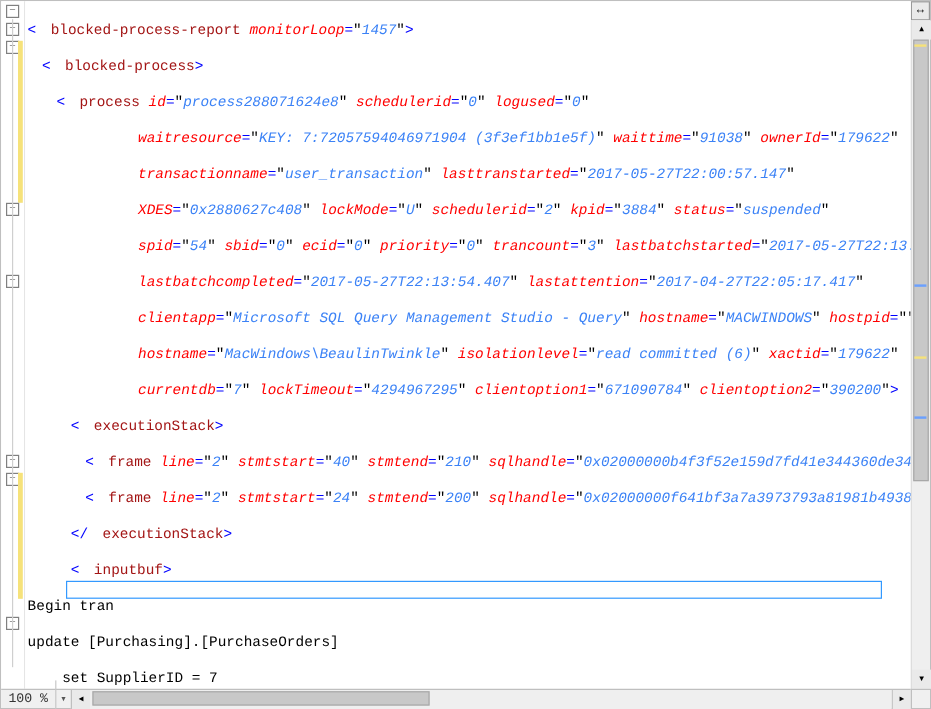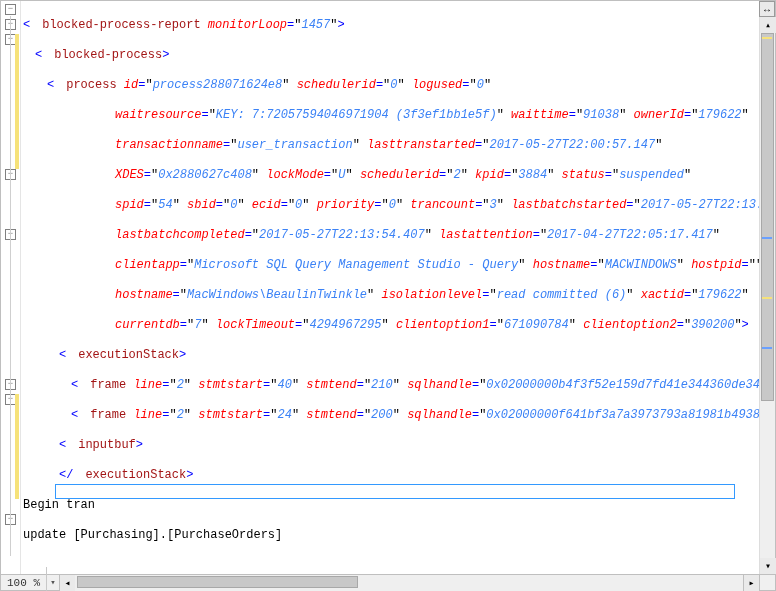--- a/index.html
+++ b/index.html
@@ -71,24 +71,25 @@
 <span class="line ind5"><span class="t-attr">transactionname</span><span class="t-punc">=</span>"<span class="t-val">user_transaction</span>" <span class="t-attr">lasttranstarted</span><span class="t-punc">=</span>"<span class="t-val">2017-05-27T22:00:57.147</span>"</span>
 <span class="line ind5"><span class="t-attr">XDES</span><span class="t-punc">=</span>"<span class="t-val">0x2880627c408</span>" <span class="t-attr">lockMode</span><span class="t-punc">=</span>"<span class="t-val">U</span>" <span class="t-attr">schedulerid</span><span class="t-punc">=</span>"<span class="t-val">2</span>" <span class="t-attr">kpid</span><span class="t-punc">=</span>"<span class="t-val">3884</span>" <span class="t-attr">status</span><span class="t-punc">=</span>"<span class="t-val">suspended</span>"</span>
 <span class="line ind5"><span class="t-attr">spid</span><span class="t-punc">=</span>"<span class="t-val">54</span>" <span class="t-attr">sbid</span><span class="t-punc">=</span>"<span class="t-val">0</span>" <span class="t-attr">ecid</span><span class="t-punc">=</span>"<span class="t-val">0</span>" <span class="t-attr">priority</span><span class="t-punc">=</span>"<span class="t-val">0</span>" <span class="t-attr">trancount</span><span class="t-punc">=</span>"<span class="t-val">3</span>" <span class="t-attr">lastbatchstarted</span><span class="t-punc">=</span>"<span class="t-val">2017-05-27T22:13:54.407</span>"</span>
 <span class="line ind5"><span class="t-attr">lastbatchcompleted</span><span class="t-punc">=</span>"<span class="t-val">2017-05-27T22:13:54.407</span>" <span class="t-attr">lastattention</span><span class="t-punc">=</span>"<span class="t-val">2017-04-27T22:05:17.417</span>"</span>
 <span class="line ind5"><span class="t-attr">clientapp</span><span class="t-punc">=</span>"<span class="t-val">Microsoft SQL Query Management Studio - Query</span>" <span class="t-attr">hostname</span><span class="t-punc">=</span>"<span class="t-val">MACWINDOWS</span>" <span class="t-attr">hostpid</span><span class="t-punc">=</span>""</span>
 <span class="line ind5"><span class="t-attr">hostname</span><span class="t-punc">=</span>"<span class="t-val">MacWindows\BeaulinTwinkle</span>" <span class="t-attr">isolationlevel</span><span class="t-punc">=</span>"<span class="t-val">read committed (6)</span>" <span class="t-attr">xactid</span><span class="t-punc">=</span>"<span class="t-val">179622</span>"</span>
 <span class="line ind5"><span class="t-attr">currentdb</span><span class="t-punc">=</span>"<span class="t-val">7</span>" <span class="t-attr">lockTimeout</span><span class="t-punc">=</span>"<span class="t-val">4294967295</span>" <span class="t-attr">clientoption1</span><span class="t-punc">=</span>"<span class="t-val">671090784</span>" <span class="t-attr">clientoption2</span><span class="t-punc">=</span>"<span class="t-val">390200</span>"<span class="t-punc">&gt;</span></span>
 <span class="line ind3"><span class="t-punc">&lt;</span><span class="t-tag">executionStack</span><span class="t-punc">&gt;</span></span>
 <span class="line ind4"><span class="t-punc">&lt;</span><span class="t-tag">frame</span> <span class="t-attr">line</span><span class="t-punc">=</span>"<span class="t-val">2</span>" <span class="t-attr">stmtstart</span><span class="t-punc">=</span>"<span class="t-val">40</span>" <span class="t-attr">stmtend</span><span class="t-punc">=</span>"<span class="t-val">210</span>" <span class="t-attr">sqlhandle</span><span class="t-punc">=</span>"<span class="t-val">0x02000000b4f3f52e159d7fd41e344360de34833d0e48ae37</span></span>
 <span class="line ind4"><span class="t-punc">&lt;</span><span class="t-tag">frame</span> <span class="t-attr">line</span><span class="t-punc">=</span>"<span class="t-val">2</span>" <span class="t-attr">stmtstart</span><span class="t-punc">=</span>"<span class="t-val">24</span>" <span class="t-attr">stmtend</span><span class="t-punc">=</span>"<span class="t-val">200</span>" <span class="t-attr">sqlhandle</span><span class="t-punc">=</span>"<span class="t-val">0x02000000f641bf3a7a3973793a81981b4938b76560f2a2fc</span></span>
+<span class="line ind3"><span class="t-punc">&lt;/</span><span class="t-tag">executionStack</span><span class="t-punc">&gt;</span></span>
 <span class="line ind3"><span class="t-punc">&lt;</span><span class="t-tag">inputbuf</span><span class="t-punc">&gt;</span></span>
-<span class="line ind3"><span class="t-punc">&lt;/</span><span class="t-tag">executionStack</span><span class="t-punc">&gt;</span></span>
 <span class="line"><span class="t-cdata">Begin tran</span></span>
 <span class="line"><span class="t-cdata">update [Purchasing].[PurchaseOrders]</span></span>
+<span class="line"><span class="t-cdata">    set SupplierID = 7</span></span>
 
 
 
 
 
 
 
 
 
 

